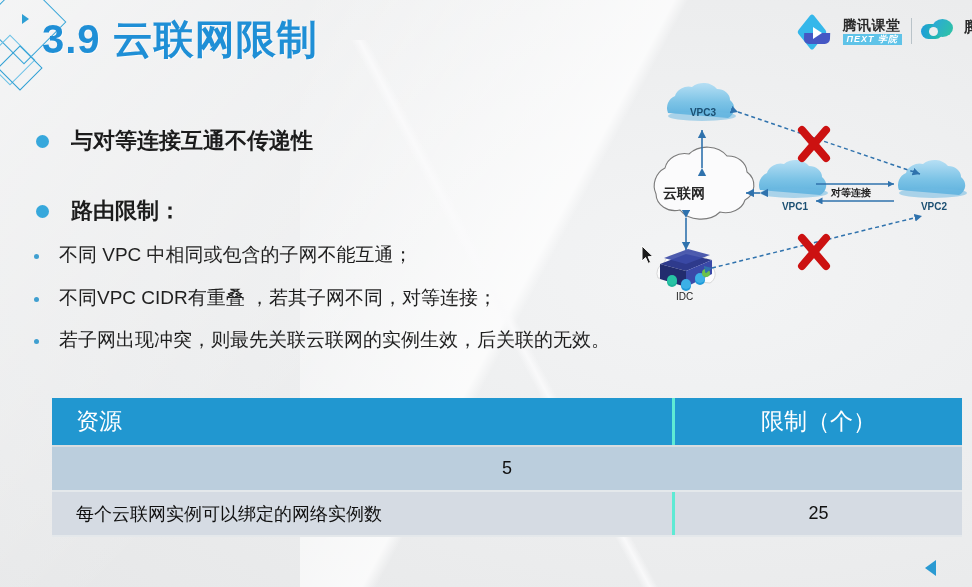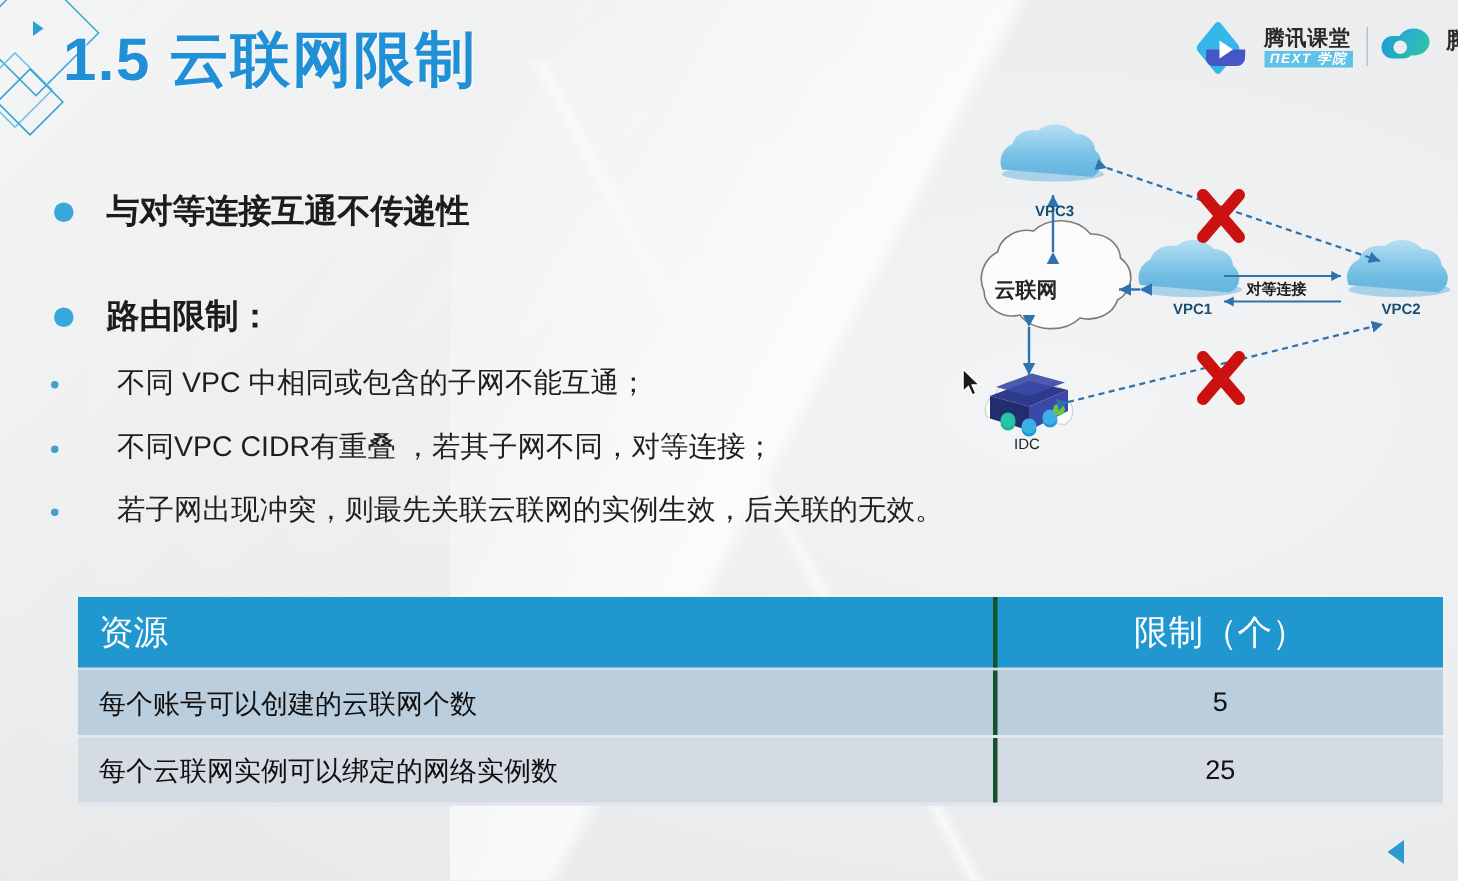--- a/index.html
+++ b/index.html
@@ -69,21 +69,21 @@
   .cloudmark .hole{position:absolute;left:8px;top:9px;width:9px;height:9px;border-radius:50%;background:#ecedee;}
   .brandcut{font-size:15px;font-weight:bold;color:#2a2a2a;overflow:hidden;width:8px;}
 
   
   .b1{position:absolute;display:flex;align-items:center;gap:22px;}
   .b1 .bdot{width:13px;height:13px;border-radius:50%;background:#37a8dc;flex:none;}
   .b1 .btxt{font-size:22px;font-weight:bold;color:#1c1c1c;white-space:nowrap;}
   #bullet1{left:36px;top:126px;}
   #bullet2{left:36px;top:196px;}
 
-  .b2{position:absolute;display:flex;align-items:flex-start;gap:39px;justify-content:space-between;}
+  .b2{position:absolute;display:flex;align-items:flex-start;gap:20px;justify-content:space-between;}
   .b2 .sdot{width:5px;height:5px;border-radius:50%;background:#3f9fd0;flex:none;margin-top:12px;}
   .b2 .stxt{font-size:19px;color:#1f1f1f;white-space:nowrap;}
   #sub1{left:34px;top:242px;}
   #sub2{left:34px;top:285px;}
   #sub3{left:34px;top:327px;}
 
   
   #diagram{position:absolute;left:620px;top:68px;width:352px;height:250px;}
   #diagram svg{position:absolute;left:0;top:0;}
   .nodelbl{position:absolute;font-size:10px;color:#1b4f72;font-weight:bold;text-align:center;}
@@ -95,21 +95,21 @@
   #table{position:absolute;left:52px;top:398px;width:910px;}
   .trow{display:flex;width:100%;}
   .tcell{box-sizing:border-box;}
   .c-left{width:613px;padding:0 0 0 14px;display:flex;align-items:center;}
   .c-right{flex:1;display:flex;align-items:center;justify-content:center;}
   .thead{height:47px;background:#2197d0;border-bottom:2px solid #d9dde0;}
   .thead .c-left,.thead .c-right{color:#ffffff;font-size:23px;}
   .thead .c-left{border-right:3px solid #cfe6f3;}
   .trowA{height:43px;background:#bbcedd;border-bottom:2px solid #e4e8eb;}
   .trowB{height:43px;background:#d5dbe3;border-bottom:2px solid #e4e8eb;}
-  .trow .c-left{border-right:3px solid #14532d;}
+  .trow .c-left{border-right:3px solid #5eead4;margin-left:10px;}
   .trowA .body,.trowB .body{font-size:18px;color:#101010;}
   .rv{font-size:18px;color:#101010;}
 
   
   #bluemark{position:absolute;left:925px;top:560px;width:0;height:0;
     border-right:11px solid #2a9ad2;border-top:8px solid transparent;border-bottom:8px solid transparent;}
 
   
   #cursor{position:absolute;left:641px;top:245px;width:14px;height:20px;}
 </style>
@@ -122,21 +122,21 @@
   <div class="wash2"></div>
 
   <div class="deco">
     <div class="dia a"></div>
     <div class="dia b"></div>
     <div class="dia c"></div>
 
     <div class="tri"></div>
   </div>
 
-  <div id="title">1.5 云联网限制</div>
+  <div id="title">3.9 云联网限制</div>
 
   <div id="brand">
     <div class="cap">
       <div class="lid"></div>
         <div class="band"></div>
         <div class="play"></div>
     </div>
     <div class="brandtext">
       <div class="bt1">腾讯课堂</div>
       <div class="bt2">ΠEXT 学院</div>
@@ -241,37 +241,34 @@
       <g stroke="#cc1111" stroke-width="8" stroke-linecap="round">
         <line x1="182" y1="62" x2="206" y2="90"></line>
         <line x1="206" y1="62" x2="182" y2="90"></line>
       </g>
       <g stroke="#cc1111" stroke-width="8" stroke-linecap="round">
         <line x1="182" y1="170" x2="206" y2="198"></line>
         <line x1="206" y1="170" x2="182" y2="198"></line>
       </g>
     </svg>
 
-    <div class="nodelbl" style="left:60px;top:68px;width:46px;">VPC3</div>
+    <div class="nodelbl" style="left:60px;top:39px;width:46px;">VPC3</div>
     <div class="nodelbl" style="left:152px;top:133px;width:46px;">VPC1</div>
     <div class="nodelbl" style="left:291px;top:133px;width:46px;">VPC2</div>
     <div class="cnlbl" style="left:43px;top:117px;">云联网</div>
     <div class="peerlbl" style="left:211px;top:118px;">对等连接</div>
     <div class="idclbl" style="left:56px;top:223px;">IDC</div>
   </div>
 
   <div id="table">
     <div class="trow thead">
       <div class="tcell c-left">资源</div>
       <div class="tcell c-right">限制（个）</div>
     </div>
     <div class="trow trowA">
-      <div class="tcell c-left">
-          <span class="body">每个账号可以创建的云联网个数</span>
-        </div>
       <div class="tcell c-right">
           <span class="rv">5</span>
         </div>
     </div>
     <div class="trow trowB">
       <div class="tcell c-left">
           <span class="body">每个云联网实例可以绑定的网络实例数</span>
         </div>
       <div class="tcell c-right">
           <span class="rv">25</span>

